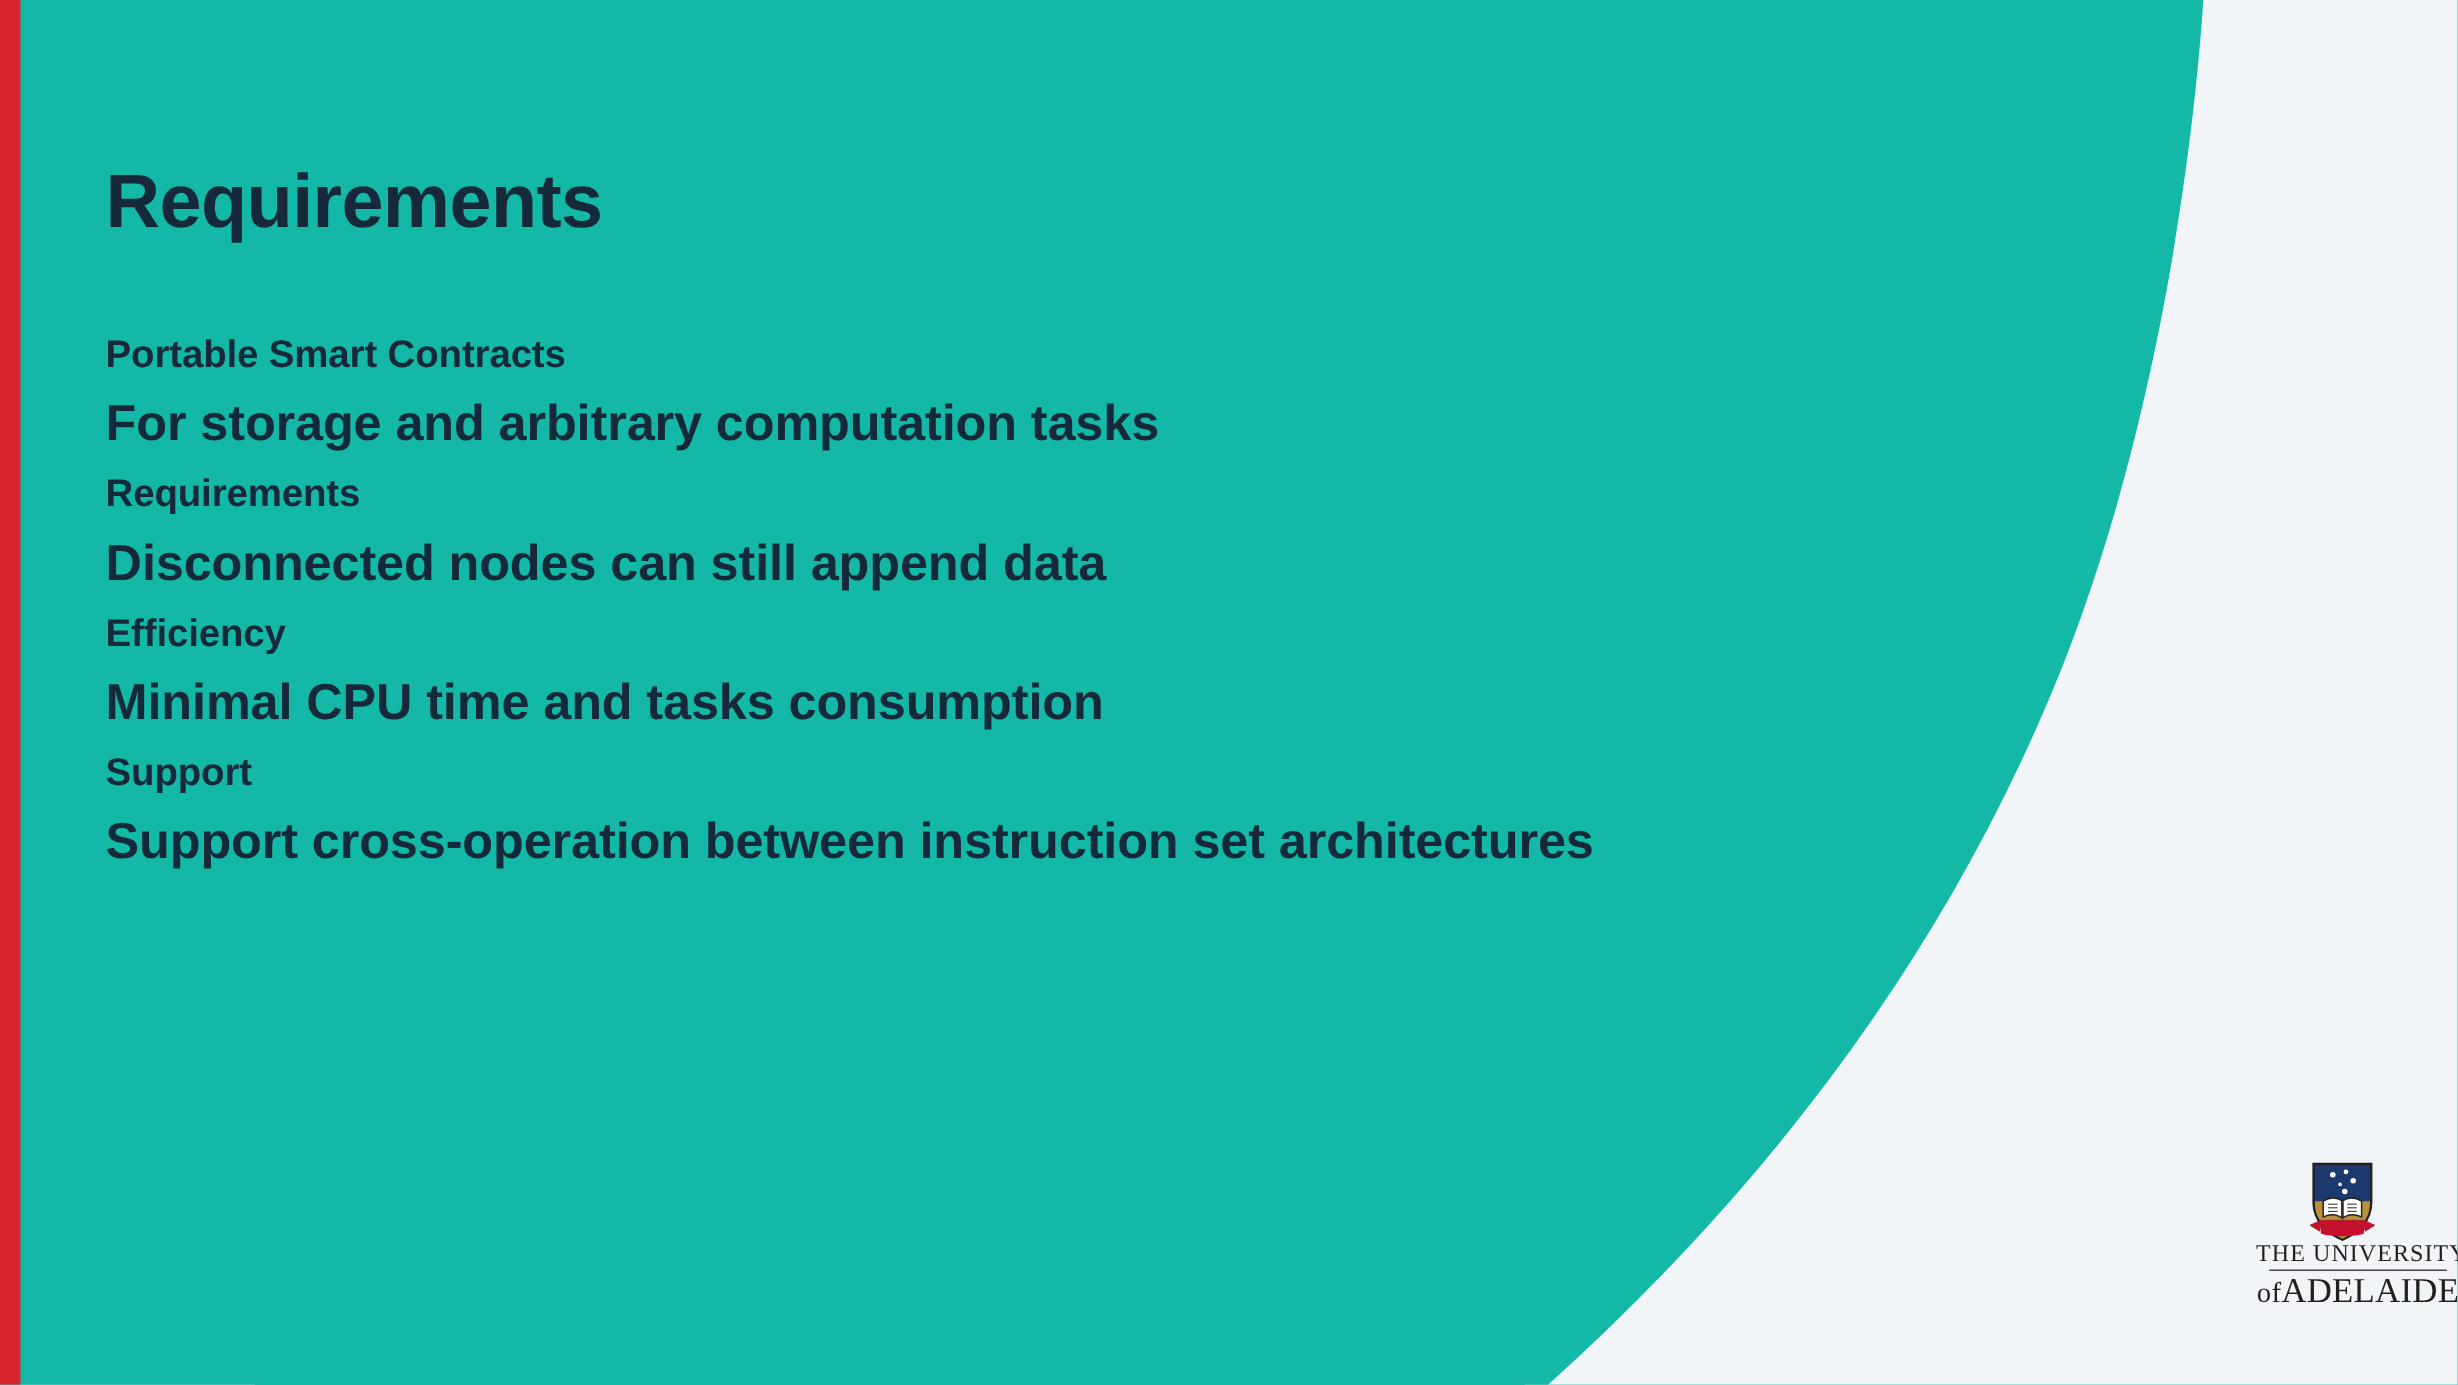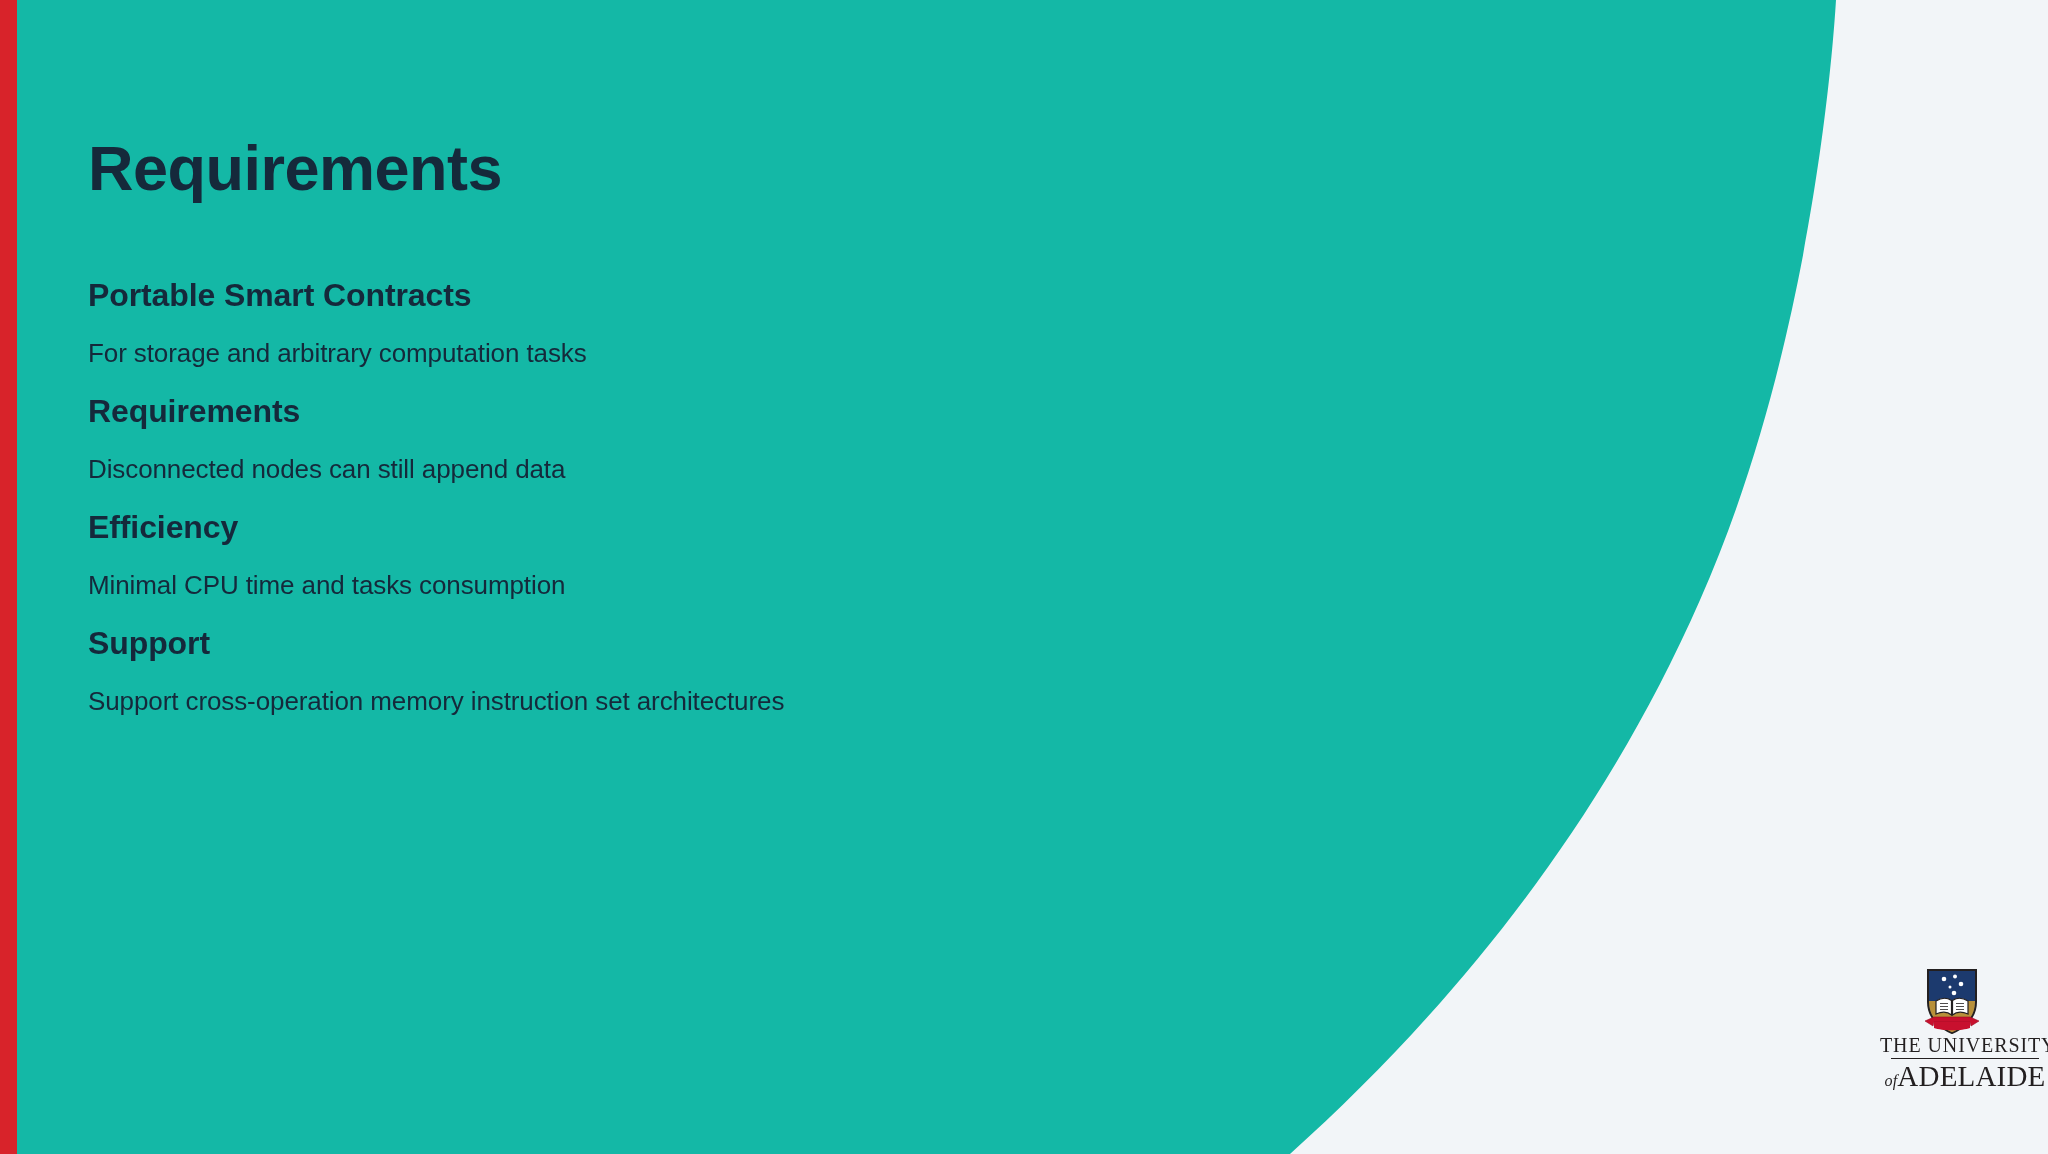--- a/index.html
+++ b/index.html
@@ -66,22 +66,22 @@
     color: #15293B;
     white-space: nowrap;
   }
   .body-line.heading {
     font-size: 32px;
     font-weight: bold;
     line-height: 58px;
     letter-spacing: -0.1px;
   }
   .body-line.detail {
-    font-size: 26px;
-    font-weight: normal;
+    font-size: 42px;
+    font-weight: bold;
     line-height: 58px;
     letter-spacing: -0.1px;
   }
 
   
   .logo {
     position: absolute;
     left: 1880px;
     top: 968px;
     width: 170px;
@@ -115,22 +115,21 @@
     background: #231F20;
     margin: 1px auto 2px auto;
   }
   .logo-line2 {
     font-size: 29px;
     line-height: 31px;
     letter-spacing: 0.2px;
     white-space: nowrap;
   }
   .logo-of {
-    font-style: italic;
-    font-size: 16px;
+    font-size: 24px;
   }
 </style>
 </head>
 <body>
 
 <div class="slide">
 
   <svg class="swoosh" viewBox="0 0 2048 1154" preserveAspectRatio="none" aria-hidden="true">
     <path d="M1836,0 C1836,0 1820,330 1700,600 C1600,828 1450,1010 1290,1154 L2048,1154 L2048,0 Z" fill="#F2F5F8"></path>
   </svg>
@@ -144,21 +143,21 @@
     <div class="body-line heading">Portable Smart Contracts</div>
     <div class="body-line detail">For storage and arbitrary computation tasks</div>
 
     <div class="body-line heading">Requirements</div>
     <div class="body-line detail">Disconnected nodes can still append data</div>
 
     <div class="body-line heading">Efficiency</div>
     <div class="body-line detail">Minimal CPU time and tasks consumption</div>
 
     <div class="body-line heading">Support</div>
-    <div class="body-line detail">Support cross-operation memory instruction set architectures</div>
+    <div class="body-line detail">Support cross-operation between instruction set architectures</div>
 
   </div>
 
   <div class="logo">
 
     <svg class="logo-crest" viewBox="0 0 56 68" aria-hidden="true">
 
       <path d="M4,2 L52,2 L52,34 C52,50 40,60 28,65 C16,60 4,50 4,34 Z" fill="#1C3A6E" stroke="#231F20" stroke-width="2"></path>
 
       <path d="M5,33 L51,33 L51,34 C51,50 39,59.5 28,64.2 C17,59.5 5,50 5,34 Z" fill="#B8903A"></path>

